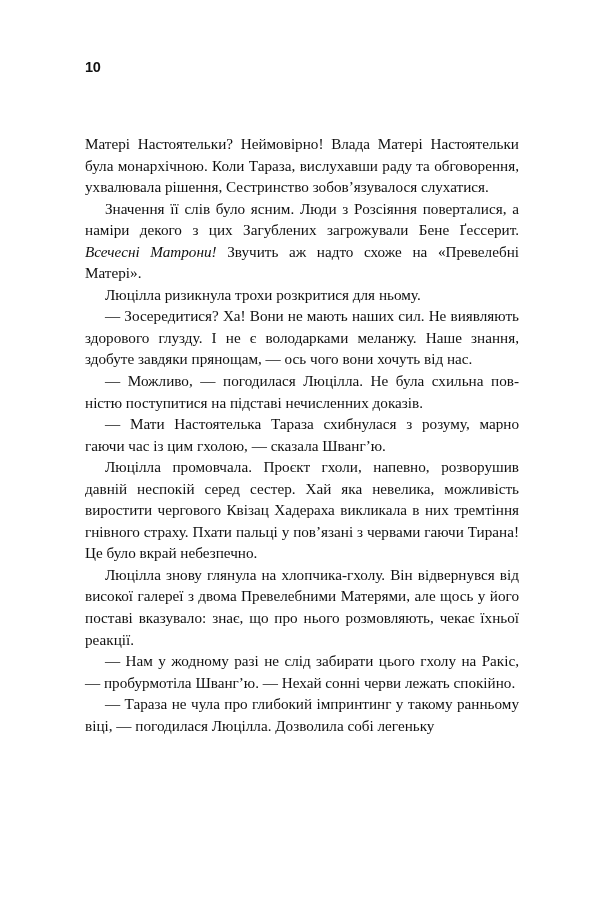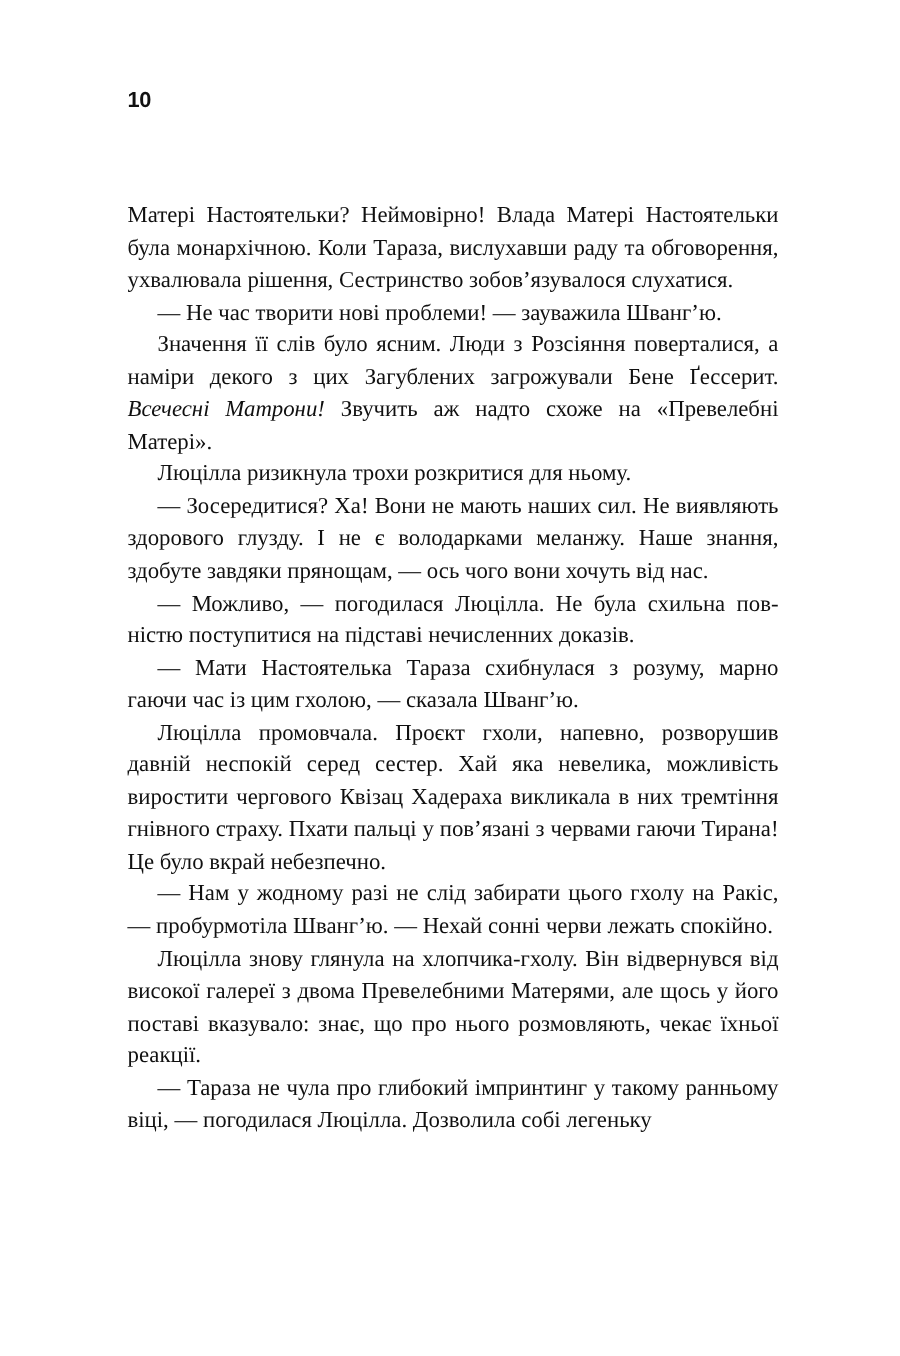--- a/index.html
+++ b/index.html
@@ -62,25 +62,24 @@
 </style>
 </head>
 <body>
 
 <div class="page">
 
   <div class="folio">10</div>
 
   <div class="textblock" id="textblock">
       <p class="para noindent">Матері Настоятельки? Неймовірно! Влада Матері Настоятель­ки була монархічною. Коли Тараза, вислухавши раду та об­говорення, ухвалювала рішення, Сестринство зобов’язувалося слухатися.</p>
-      <p class="para">— Не час творити нові проблеми! — зауважила Шванг’ю.</p>
       <p class="para">Значення її слів було ясним. Люди з Розсіяння поверталися, а наміри декого з цих Загублених загрожували Бене Ґессерит. <i>Всечесні Матрони!</i> Звучить аж надто схоже на «Превелебні Матері».</p>
       <p class="para">Люцілла ризикнула трохи розкритися для ньому.</p>
       <p class="para">— Зосередитися? Ха! Вони не мають наших сил. Не виявля­ють здорового глузду. І не є володарками меланжу. Наше знан­ня, здобуте завдяки прянощам, — ось чого вони хочуть від нас.</p>
       <p class="para">— Можливо, — погодилася Люцілла. Не була схильна пов­ністю поступитися на підставі нечисленних доказів.</p>
       <p class="para">— Мати Настоятелька Тараза схибнулася з розуму, марно гаючи час із цим гхолою, — сказала Шванг’ю.</p>
       <p class="para">Люцілла промовчала. Проєкт гхоли, напевно, розворушив давній неспокій серед сестер. Хай яка невелика, можливість виростити чергового Квізац Хадераха викликала в них трем­тіння гнівного страху. Пхати пальці у пов’язані з червами гаючи Тирана! Це було вкрай небезпечно.</p>
+      <p class="para">Люцілла знову глянула на хлопчика-гхолу. Він відвернувся від високої галереї з двома Превелебними Матерями, але щось у його поставі вказувало: знає, що про нього розмовляють, чекає їхньої реакції.</p>
       <p class="para">— Нам у жодному разі не слід забирати цього гхолу на Ракіс, — пробурмотіла Шванг’ю. — Нехай сонні черви лежать спокійно.</p>
-      <p class="para">Люцілла знову глянула на хлопчика-гхолу. Він відвернувся від високої галереї з двома Превелебними Матерями, але щось у його поставі вказувало: знає, що про нього розмовляють, чекає їхньої реакції.</p>
       <p class="para">— Тараза не чула про глибокий імпринтинг у такому ран­ньому віці, — погодилася Люцілла. Дозволила собі легеньку</p>
     </div>
 
 </div>
 
 </body></html>

